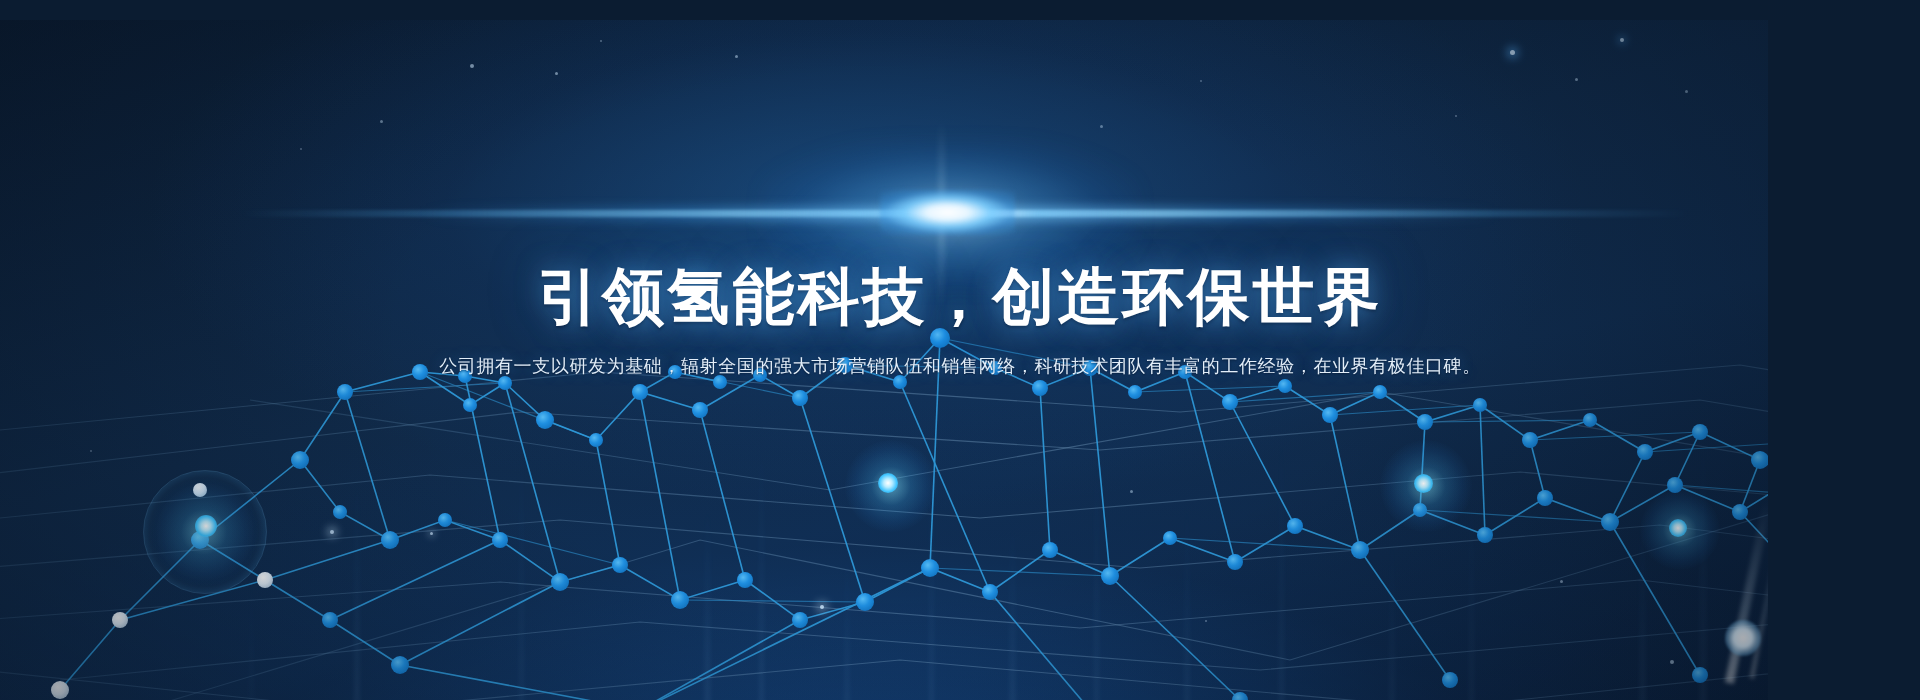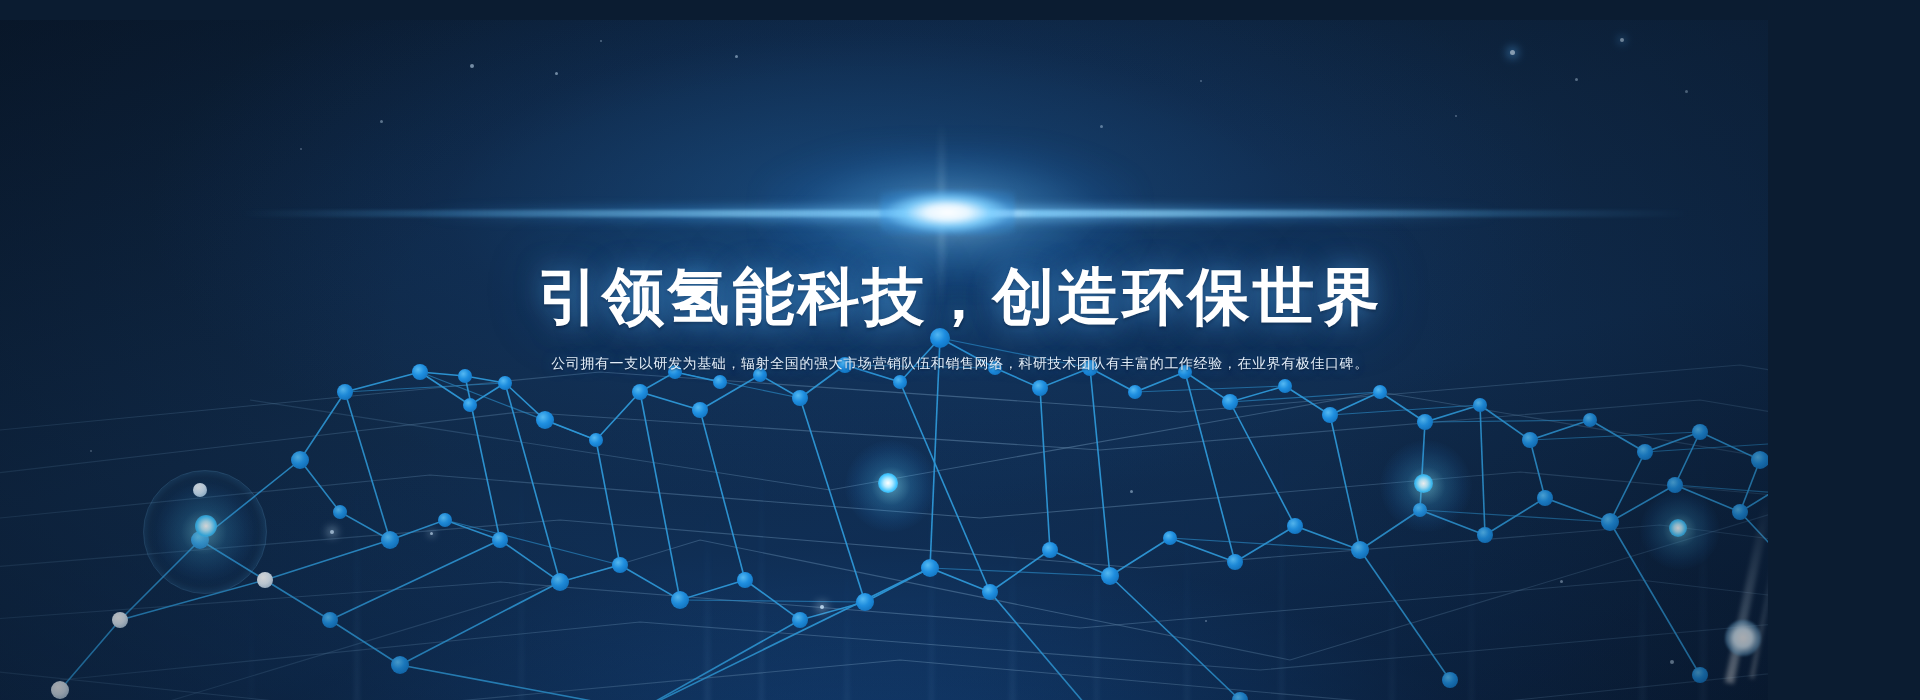--- a/index.html
+++ b/index.html
@@ -107,21 +107,21 @@
   .text-block{ position:absolute; left:0; top:0; width:1920px; z-index:8; text-align:center; }
   .headline{
     margin-top:244px;
     font-size:62px; font-weight:bold; color:#ffffff;
     letter-spacing:3px; line-height:1.08;
     text-shadow:0 0 26px rgba(95,185,255,0.55), 0 0 60px rgba(40,130,220,0.35), 0 2px 3px rgba(0,10,30,0.55);
     white-space:nowrap;
   }
   .subtitle{
     margin-top:22px;
-    font-size:14px; color:#e3eef9; font-weight:normal;
+    font-size:18px; color:#e3eef9; font-weight:normal;
     letter-spacing:.6px; line-height:1.5;
     text-shadow:0 0 14px rgba(50,140,225,0.45), 0 1px 2px rgba(0,8,22,0.6);
     white-space:nowrap;
   }
 </style>
 </head>
 <body>
 
 <div id="banner">
 

